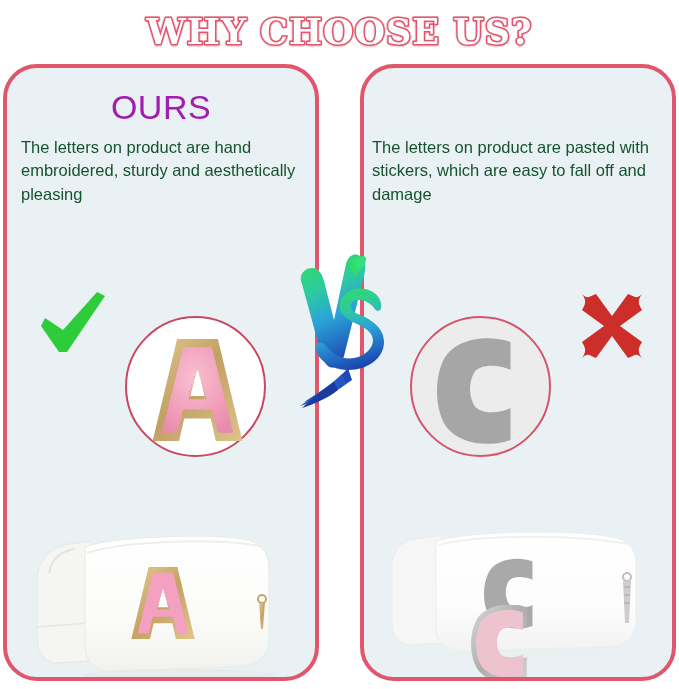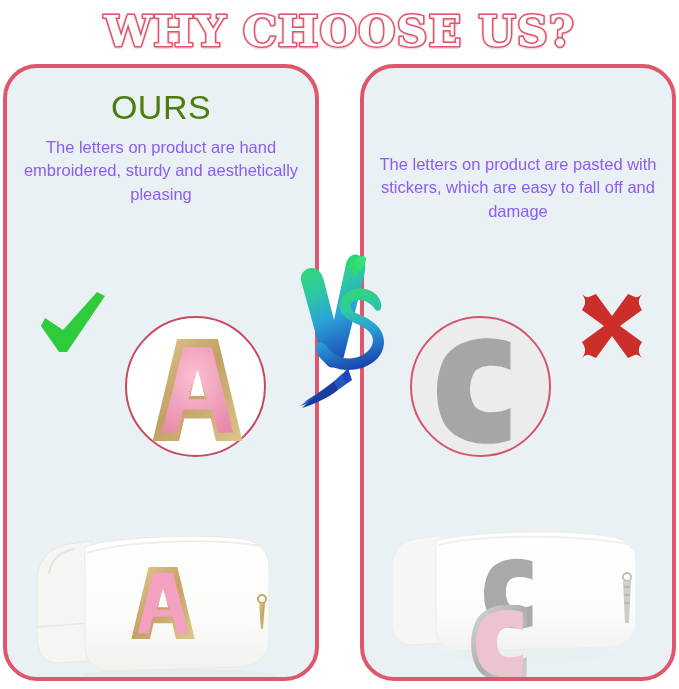--- a/index.html
+++ b/index.html
@@ -24,21 +24,21 @@
     height: 62px;
     display: flex;
     align-items: center;
     justify-content: center;
     z-index: 6;
     background: #ffffff;
   }
   .title-text {
     font-family: "DejaVu Serif", serif;
     font-weight: bold;
-    font-size: 43px;
+    font-size: 35px;
     letter-spacing: 1px;
     color: #ffffff;
     -webkit-text-stroke: 3px #e0566c;
     paint-order: stroke fill;
     white-space: nowrap;
     line-height: 1;
     text-shadow:
        0 0 0 #e0566c,
        2.5px 0 0 rgba(224,86,108,.25),
       -2.5px 0 0 rgba(224,86,108,.25),
@@ -61,35 +61,34 @@
   .panel-right { left: 360px; width: 316px; }
 
   .panel-title {
     position: absolute;
     top: 20px;
     left: 0;
     width: 100%;
     text-align: center;
     font-size: 34px;
     font-weight: 400;
-    color: #4d7c0f;
+    color: #a21caf;
     letter-spacing: 0.5px;
   }
   .panel-desc {
     position: absolute;
     top: 68px;
     left: 50%;
     transform: translateX(-50%);
     width: 280px;
-    text-align: center;
     font-size: 16.5px;
     line-height: 1.42;
-    color: #8b5cf6;
-  }
-  .panel-right .panel-desc { width: 292px; margin-top: 17px; }
+    color: #14532d;
+  }
+  .panel-right .panel-desc { width: 292px; }
 
   
   .mark {
     position: absolute;
     width: 72px;
     height: 72px;
   }
   .mark-check { left: 30px;  top: 222px; }
   .mark-cross { left: 212px; top: 222px; }
 

